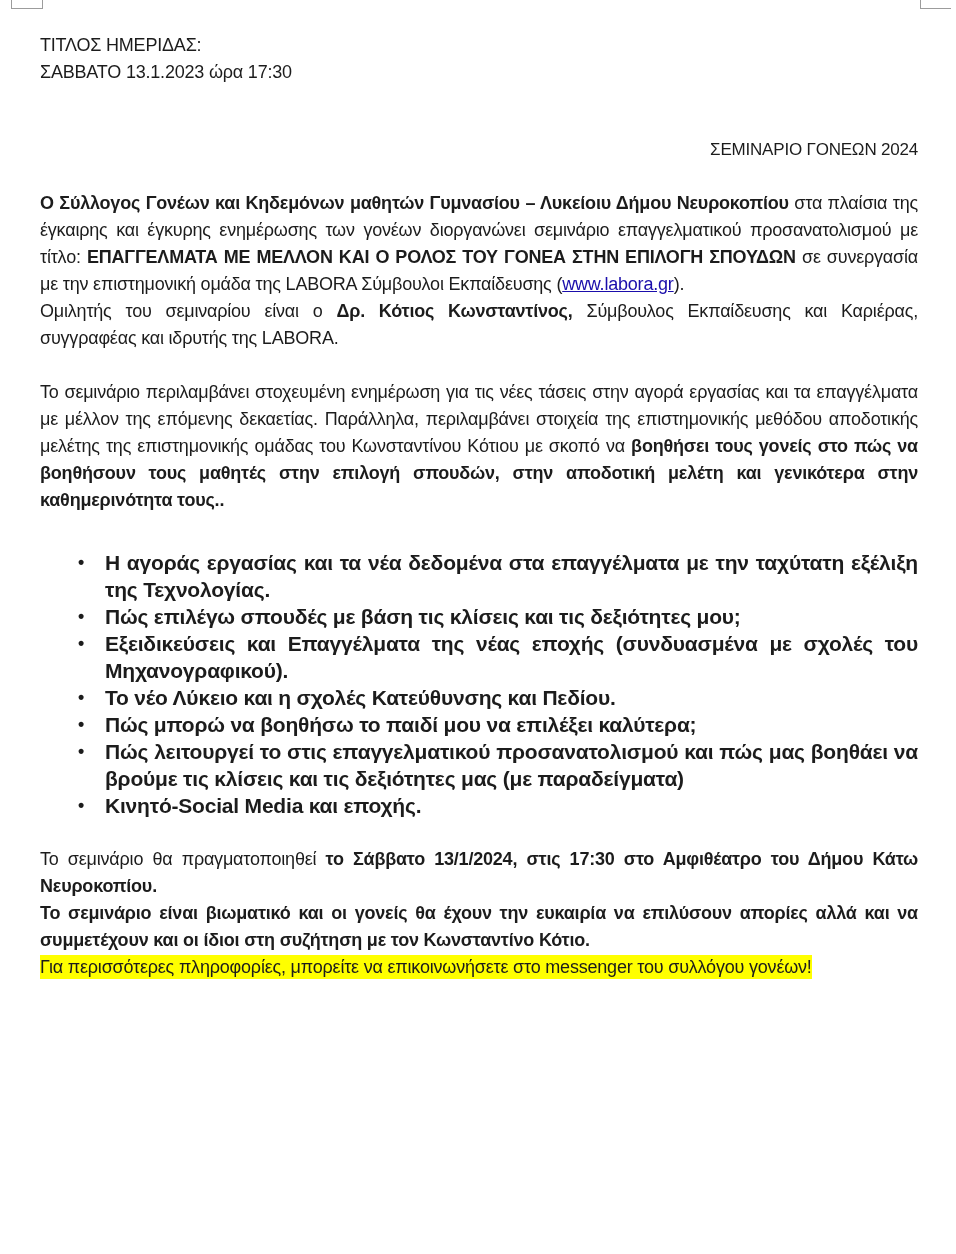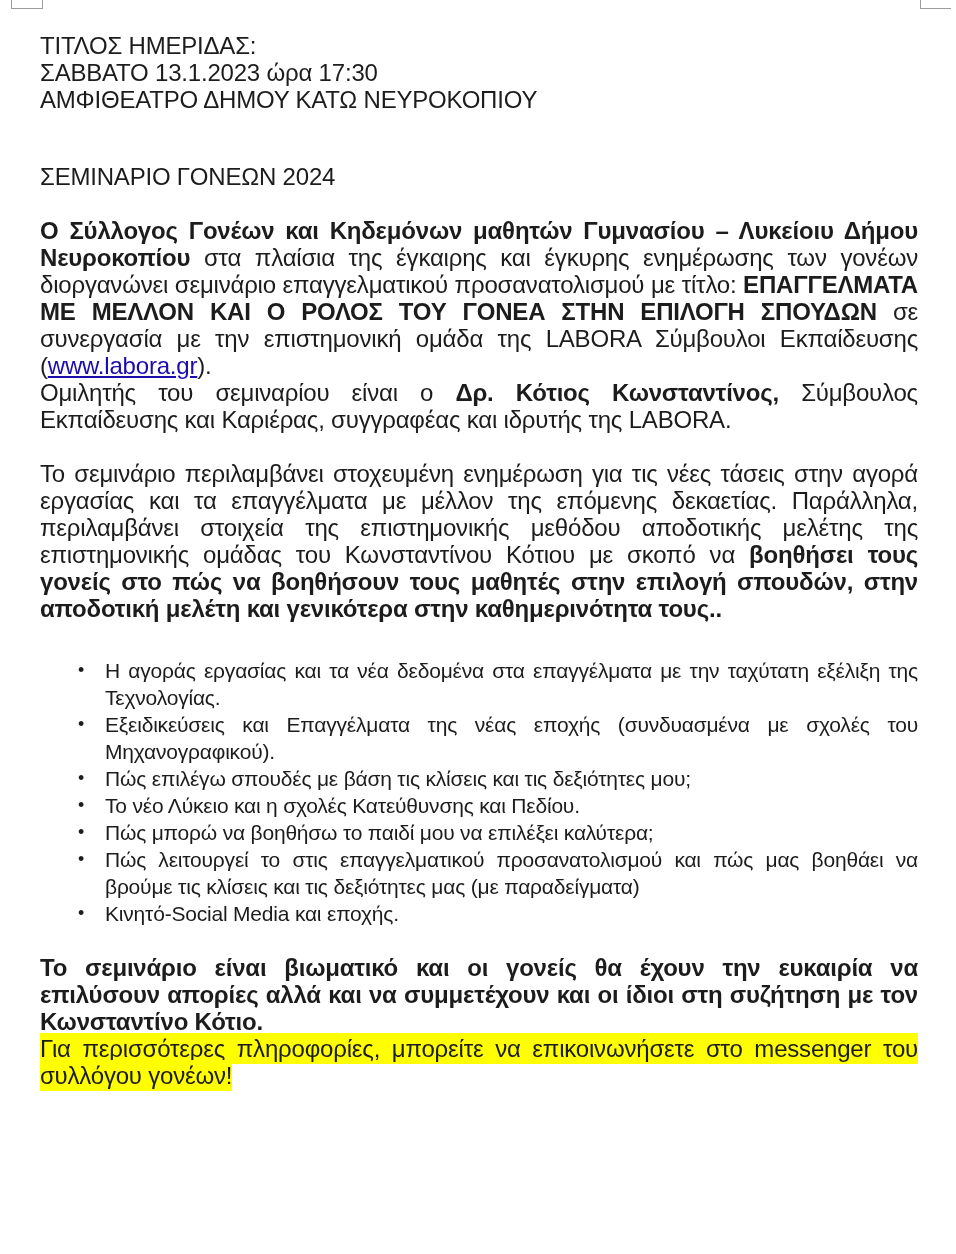--- a/index.html
+++ b/index.html
@@ -22,97 +22,98 @@
     position: absolute; top: 0; width: 30px; height: 8px;
     border: 1px solid var(--mark); border-top: none;
   }
   .corner-mark.left  { left: 11px; }
   .corner-mark.right { right: 5px; border-right: none; }
   .page {
     padding: 32px 38px 0 40px;
   }
   p, .line {
     margin: 0;
-    font-size: 24px;
+    font-size: 18px;
     line-height: 27px;
     letter-spacing: -0.2px;
   }
   .justified { text-align: justify; }
   .header-block { margin-bottom: 50px; }
   .seminar-title {
-    text-align: left;
+    text-align: right;
     margin-bottom: 27px;
-    font-size: 24px;
+    font-size: 17px;
   }
   .b { font-weight: bold; }
   .link {
     color: var(--link);
     text-decoration: underline;
     cursor: pointer;
   }
   .hl { background: var(--hl); padding: 2px 0; }
   .gap { height: 27px; }
   .small-gap { height: 8px; }
   ul.topics {
     list-style: none;
     margin: 0; padding: 0 0 0 65px;
   }
   ul.topics li {
     position: relative;
     font-size: 21px;
     line-height: 27px;
     letter-spacing: -0.2px;
     text-align: justify;
+    font-weight: bold;
   }
   ul.topics li::before {
     content: "\2022";
     position: absolute;
     left: -27px;
     font-size: 0.85em;
   }
 </style>
 </head>
 <body>
 
 <div class="corner-mark left"></div>
 <div class="corner-mark right"></div>
 
 <div class="page">
 
   <div class="header-block">
       <div class="line">ΤΙΤΛΟΣ ΗΜΕΡΙΔΑΣ:</div>
       <div class="line">ΣΑΒΒΑΤΟ 13.1.2023 ώρα 17:30</div>
-      <div class="line">ΑΜΦΙΘΕΑΤΡΟ ΔΗΜΟΥ ΚΑΤΩ ΝΕΥΡΟΚΟΠΙΟΥ</div>
     </div>
 
   <p class="seminar-title">ΣΕΜΙΝΑΡΙΟ ΓΟΝΕΩΝ 2024</p>
 
   <p class="justified"><span class="b">Ο Σύλλογος Γονέων και Κηδεμόνων μαθητών Γυμνασίου – Λυκείοιυ Δήμου Νευροκοπίου</span><span> στα πλαίσια της έγκαιρης και έγκυρης ενημέρωσης των γονέων διοργανώνει σεμινάριο επαγγελματικού προσανατολισμού με τίτλο: </span><span class="b">ΕΠΑΓΓΕΛΜΑΤΑ ΜΕ ΜΕΛΛΟΝ ΚΑΙ Ο ΡΟΛΟΣ ΤΟΥ ΓΟΝΕΑ ΣΤΗΝ ΕΠΙΛΟΓΗ ΣΠΟΥΔΩΝ</span><span> σε συνεργασία με την επιστημονική ομάδα της LABORA Σύμβουλοι Εκπαίδευσης (</span><a class="link" href="#">www.labora.gr</a><span>).</span></p>
 
   <p class="justified"><span>Ομιλητής του σεμιναρίου είναι ο </span><span class="b">Δρ. Κότιος Κωνσταντίνος,</span><span> Σύμβουλος Εκπαίδευσης και Καριέρας, συγγραφέας και ιδρυτής της LABORA.</span></p>
 
   <div class="gap"></div>
 
   <p class="justified"><span>Το σεμινάριο περιλαμβάνει στοχευμένη ενημέρωση για τις νέες τάσεις στην αγορά εργασίας και τα επαγγέλματα με μέλλον της επόμενης δεκαετίας. Παράλληλα, περιλαμβάνει στοιχεία της επιστημονικής μεθόδου αποδοτικής μελέτης της επιστημονικής ομάδας του Κωνσταντίνου Κότιου με σκοπό να </span><span class="b">βοηθήσει τους γονείς στο πώς να βοηθήσουν τους μαθητές στην επιλογή σπουδών, στην αποδοτική μελέτη και γενικότερα στην καθημερινότητα τους..</span></p>
 
   <div class="gap"></div>
 
 
   <div class="small-gap"></div>
 
   <ul class="topics">
       <li>Η αγοράς εργασίας και τα νέα δεδομένα στα επαγγέλματα με την ταχύτατη εξέλιξη της Τεχνολογίας.</li>
+      <li>Πώς επιλέγω σπουδές με βάση τις κλίσεις και τις δεξιότητες μου;</li>
       <li>Εξειδικεύσεις και Επαγγέλματα της νέας εποχής (συνδυασμένα με σχολές του Μηχανογραφικού).</li>
-      <li>Πώς επιλέγω σπουδές με βάση τις κλίσεις και τις δεξιότητες μου;</li>
       <li>Το νέο Λύκειο και η σχολές Κατεύθυνσης και Πεδίου.</li>
       <li>Πώς μπορώ να βοηθήσω το παιδί μου να επιλέξει καλύτερα;</li>
       <li>Πώς λειτουργεί το στις επαγγελματικού προσανατολισμού και πώς μας βοηθάει να βρούμε τις κλίσεις και τις δεξιότητες μας (με παραδείγματα)</li>
       <li>Κινητό-Social Media και εποχής.</li>
     </ul>
 
   <div class="gap"></div>
 
+  <p class="justified"><span>Το σεμινάριο θα πραγματοποιηθεί </span><span class="b">το Σάββατο 13/1/2024, στις 17:30 στο Αμφιθέατρο του Δήμου Κάτω Νευροκοπίου.</span></p>
 
   <p class="justified"><span class="b">Το σεμινάριο είναι βιωματικό και οι γονείς θα έχουν την ευκαιρία να επιλύσουν απορίες αλλά και να συμμετέχουν και οι ίδιοι στη συζήτηση με τον Κωνσταντίνο Κότιο.</span></p>
 
   <p class="justified"><span class="hl">Για περισσότερες πληροφορίες, μπορείτε να επικοινωνήσετε στο messenger του συλλόγου γονέων!</span></p>
 
 </div>
 
 </body></html>

